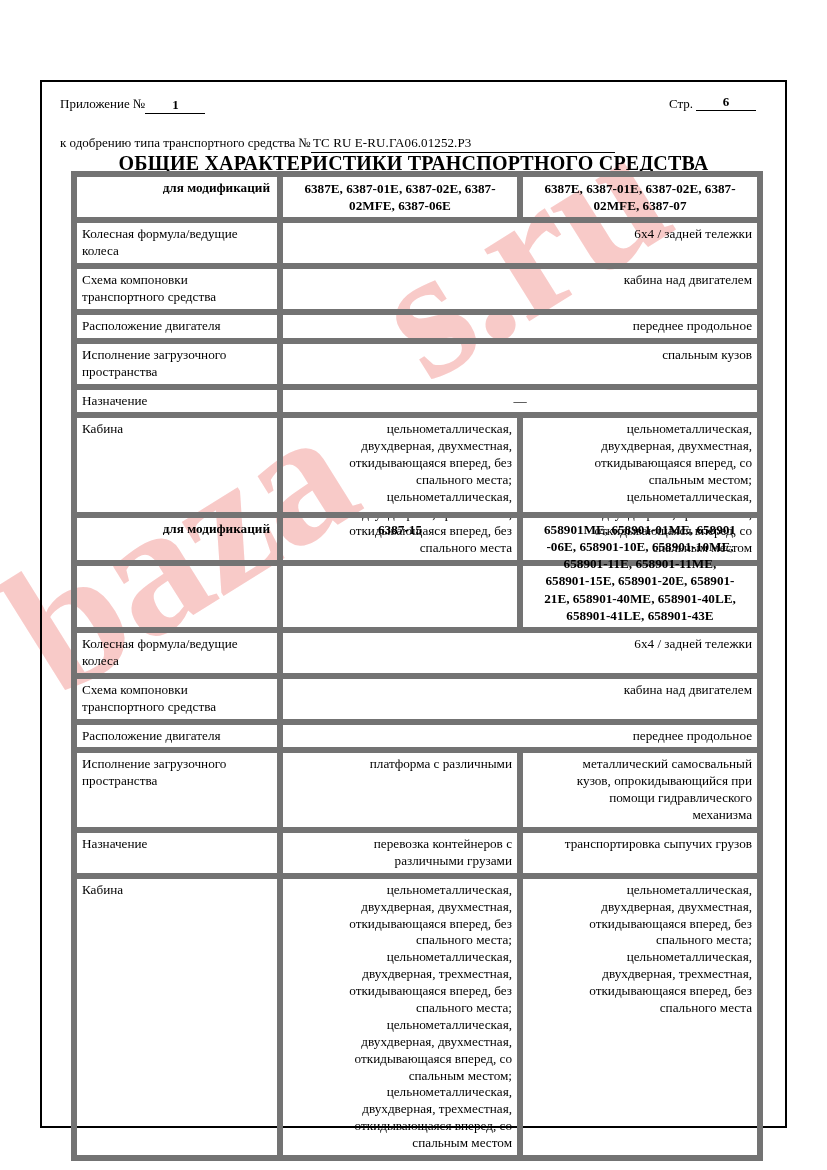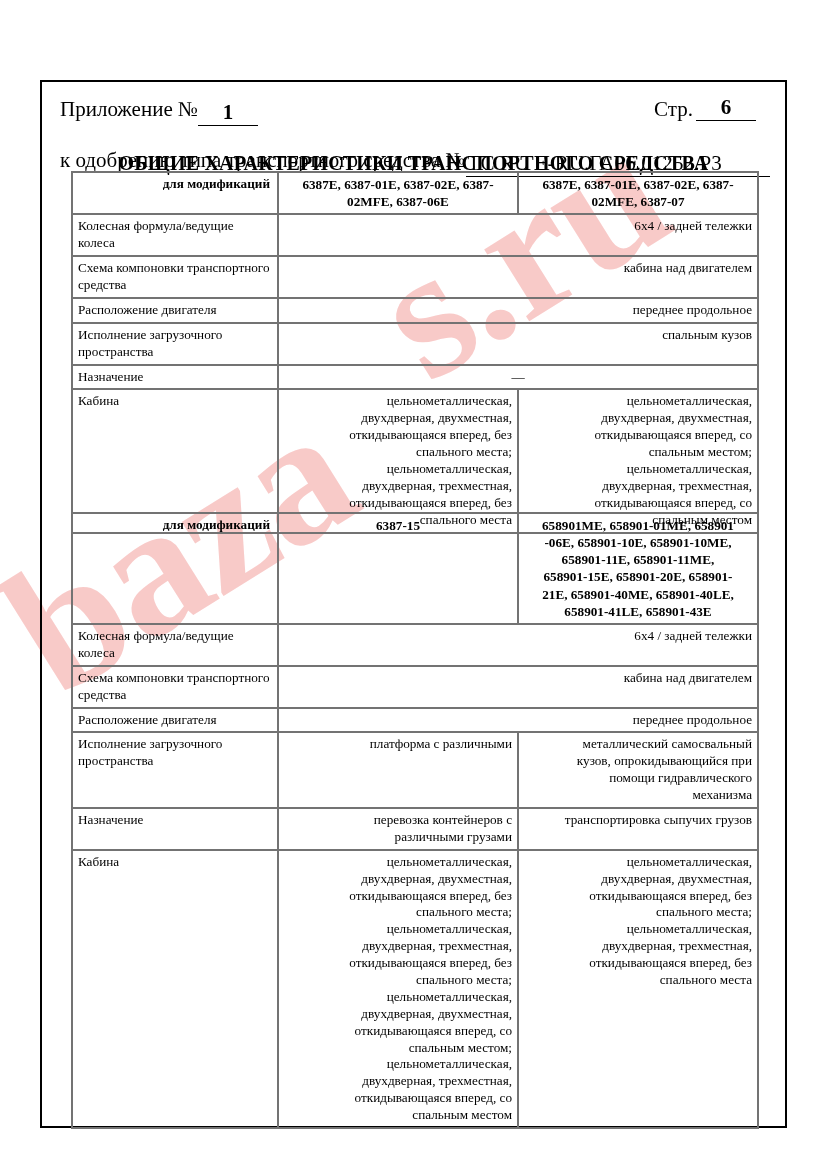--- a/index.html
+++ b/index.html
@@ -69,21 +69,21 @@
     height: 1170px;
     z-index: 12;
   }
 
   
   #doc-header {
     position: absolute;
     left: 60px;
     top: 94px;
     width: 710px;
-    font-size: 21px;
+    font-size: 13px;
   }
   .hdr-row {
     display: flex;
     align-items: flex-end;
     line-height: 1.52;
     white-space: nowrap;
   }
   .hdr-row.second { margin-top: 19px; }
   .fill-under {
     display: inline-block;
@@ -128,21 +128,21 @@
     position: absolute;
     border-collapse: collapse;
     table-layout: fixed;
     font-size: 13.2px;
     background: transparent;
   }
   #table-one { left: 71px; top: 171px; width: 686px; }
   #table-two { left: 71px; top: 512px; width: 686px; }
 
   .spec-table td {
-    border: 2px solid #737373;
+    border: 6px solid #737373;
     vertical-align: top;
     padding: 3px 5px 3px 5px;
     background: transparent;
   }
   .col-label { width: 206px; }
   .col-a     { width: 240px; }
   .col-b     { width: 240px; }
 
   td.label-cell {
     text-align: left;

